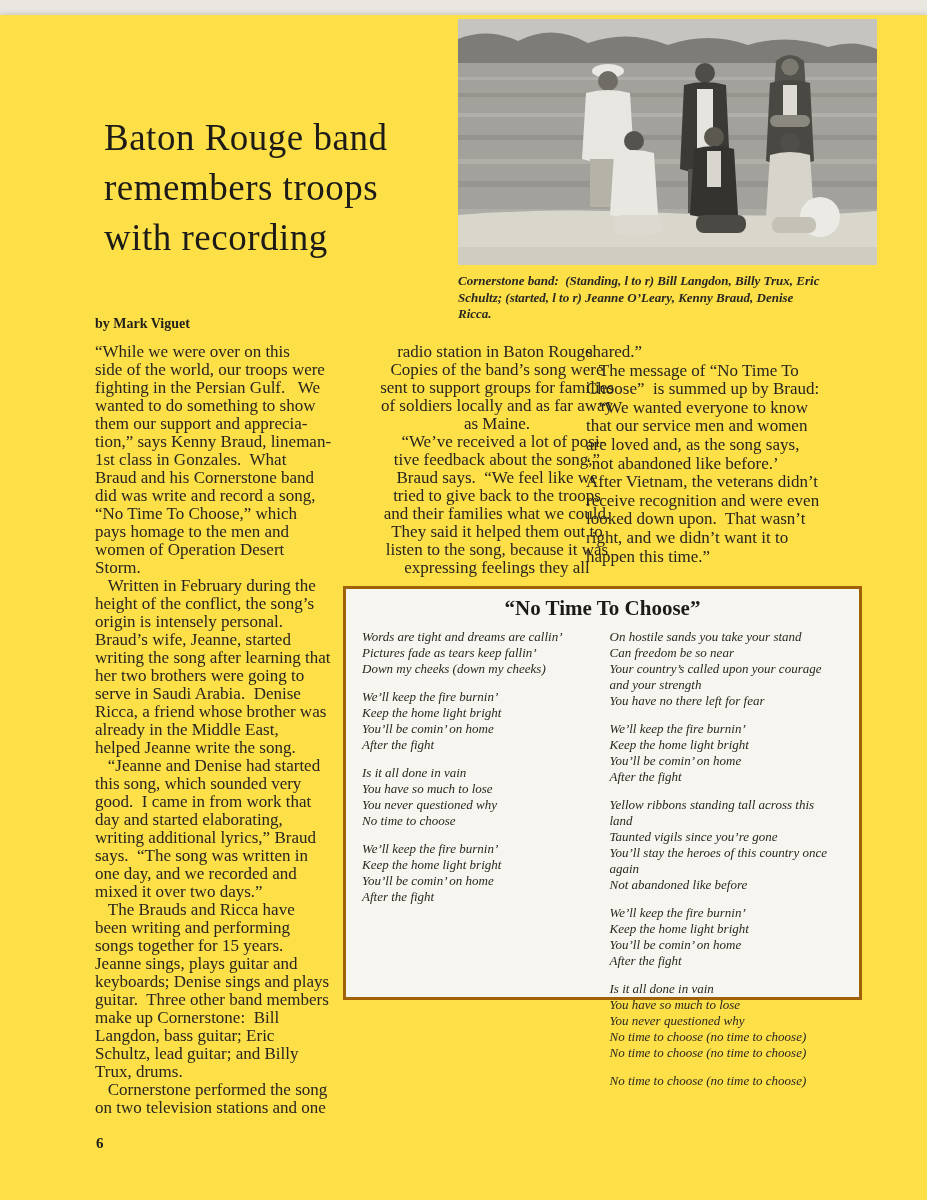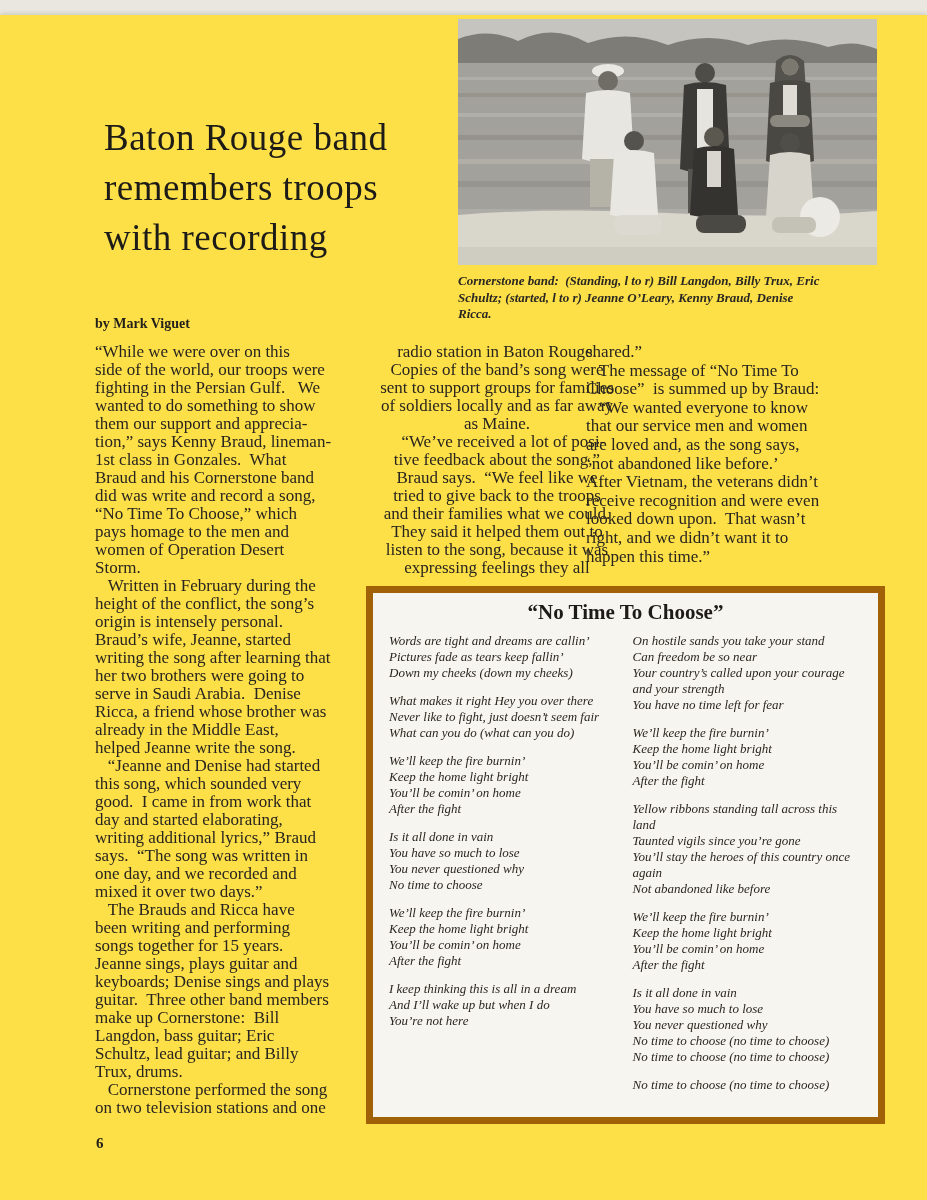--- a/index.html
+++ b/index.html
@@ -26,22 +26,22 @@
     font-weight:700;font-size:14px;color:#221f1b;text-align:right;
   }
   .body-col{
     position:absolute;top:328px;
     font-size:17px;line-height:18px;color:#28241f;
   }
   .col1{left:95px;width:272px;}
   .col2{left:368px;width:258px;text-align:center;}
   .col3{left:586px;width:272px;line-height:18.6px;}
   .lyrics-box{
-    position:absolute;left:366px;top:571px;width:519px;height:538px;
-    border:7px solid #a16207;background:#f7f5ef;box-sizing:border-box;
+    position:absolute;left:343px;top:571px;width:519px;height:414px;
+    border:3px solid #a16207;background:#f7f5ef;box-sizing:border-box;
   }
   .lyrics-title{
     text-align:center;font-weight:700;font-size:21px;color:#1d1b18;
     margin:7px 0 6px 0;
   }
   .lyrics-cols{display:flex;padding:2px 10px 0 16px;}
   .lyrics-col{width:245px;font-style:italic;font-size:13px;line-height:16px;color:#2a2620;}
   .lyrics-col + .lyrics-col{margin-left:8px;}
   .stanza{margin-bottom:12px;}
   .page-number{
@@ -198,45 +198,39 @@
 right, and we didn’t want it to
 happen this time.”</div>
 
   <div class="lyrics-box">
     <div class="lyrics-title">“No Time To Choose”</div>
     <div class="lyrics-cols">
       <div class="lyrics-col">
         <div class="stanza lines">Words are tight and dreams are callin’
 Pictures fade as tears keep fallin’
 Down my cheeks (down my cheeks)</div>
-        <div class="stanza lines">What makes it right Hey you over there
-Never like to fight, just doesn’t seem fair
-What can you do (what can you do)</div>
         <div class="stanza lines">We’ll keep the fire burnin’
 Keep the home light bright
 You’ll be comin’ on home
 After the fight</div>
         <div class="stanza lines">Is it all done in vain
 You have so much to lose
 You never questioned why
 No time to choose</div>
         <div class="stanza lines">We’ll keep the fire burnin’
 Keep the home light bright
 You’ll be comin’ on home
 After the fight</div>
-        <div class="stanza lines">I keep thinking this is all in a dream
-And I’ll wake up but when I do
-You’re not here</div>
       </div>
       <div class="lyrics-col">
         <div class="stanza lines">On hostile sands you take your stand
 Can freedom be so near
 Your country’s called upon your courage
 and your strength
-You have no time left for fear</div>
+You have no there left for fear</div>
         <div class="stanza lines">We’ll keep the fire burnin’
 Keep the home light bright
 You’ll be comin’ on home
 After the fight</div>
         <div class="stanza lines">Yellow ribbons standing tall across this
 land
 Taunted vigils since you’re gone
 You’ll stay the heroes of this country once
 again
 Not abandoned like before</div>

